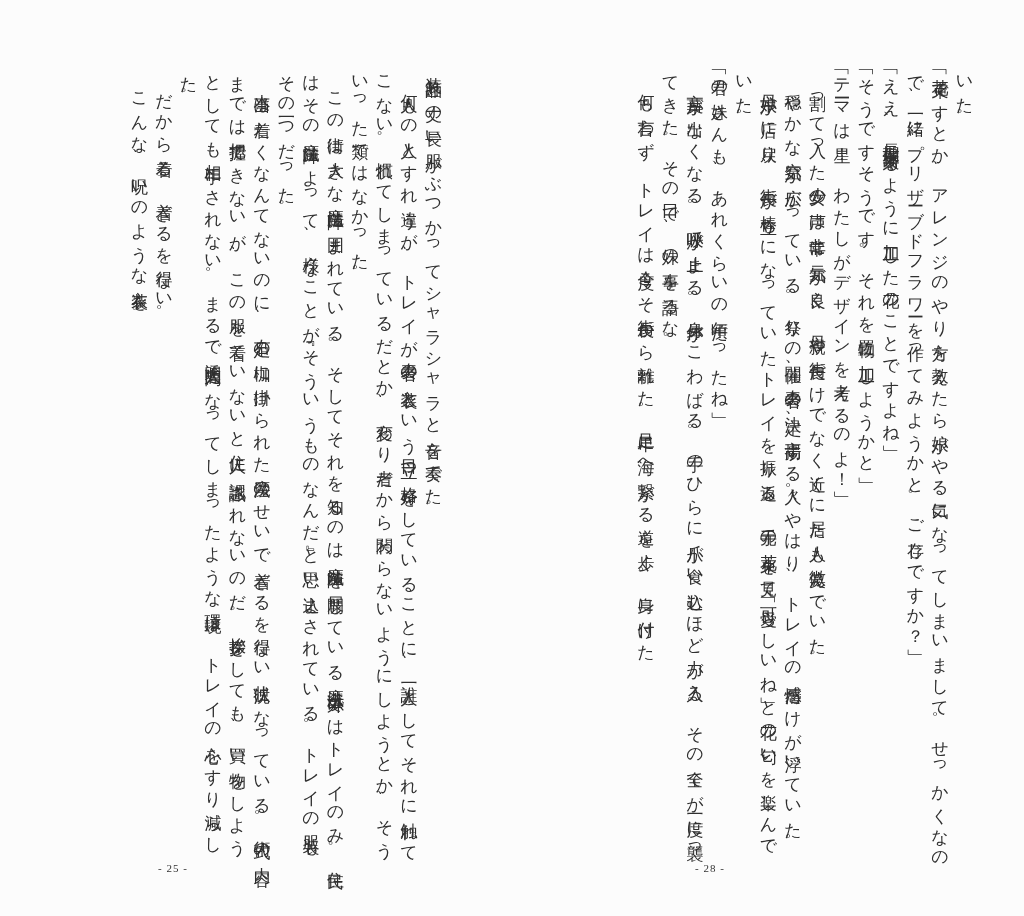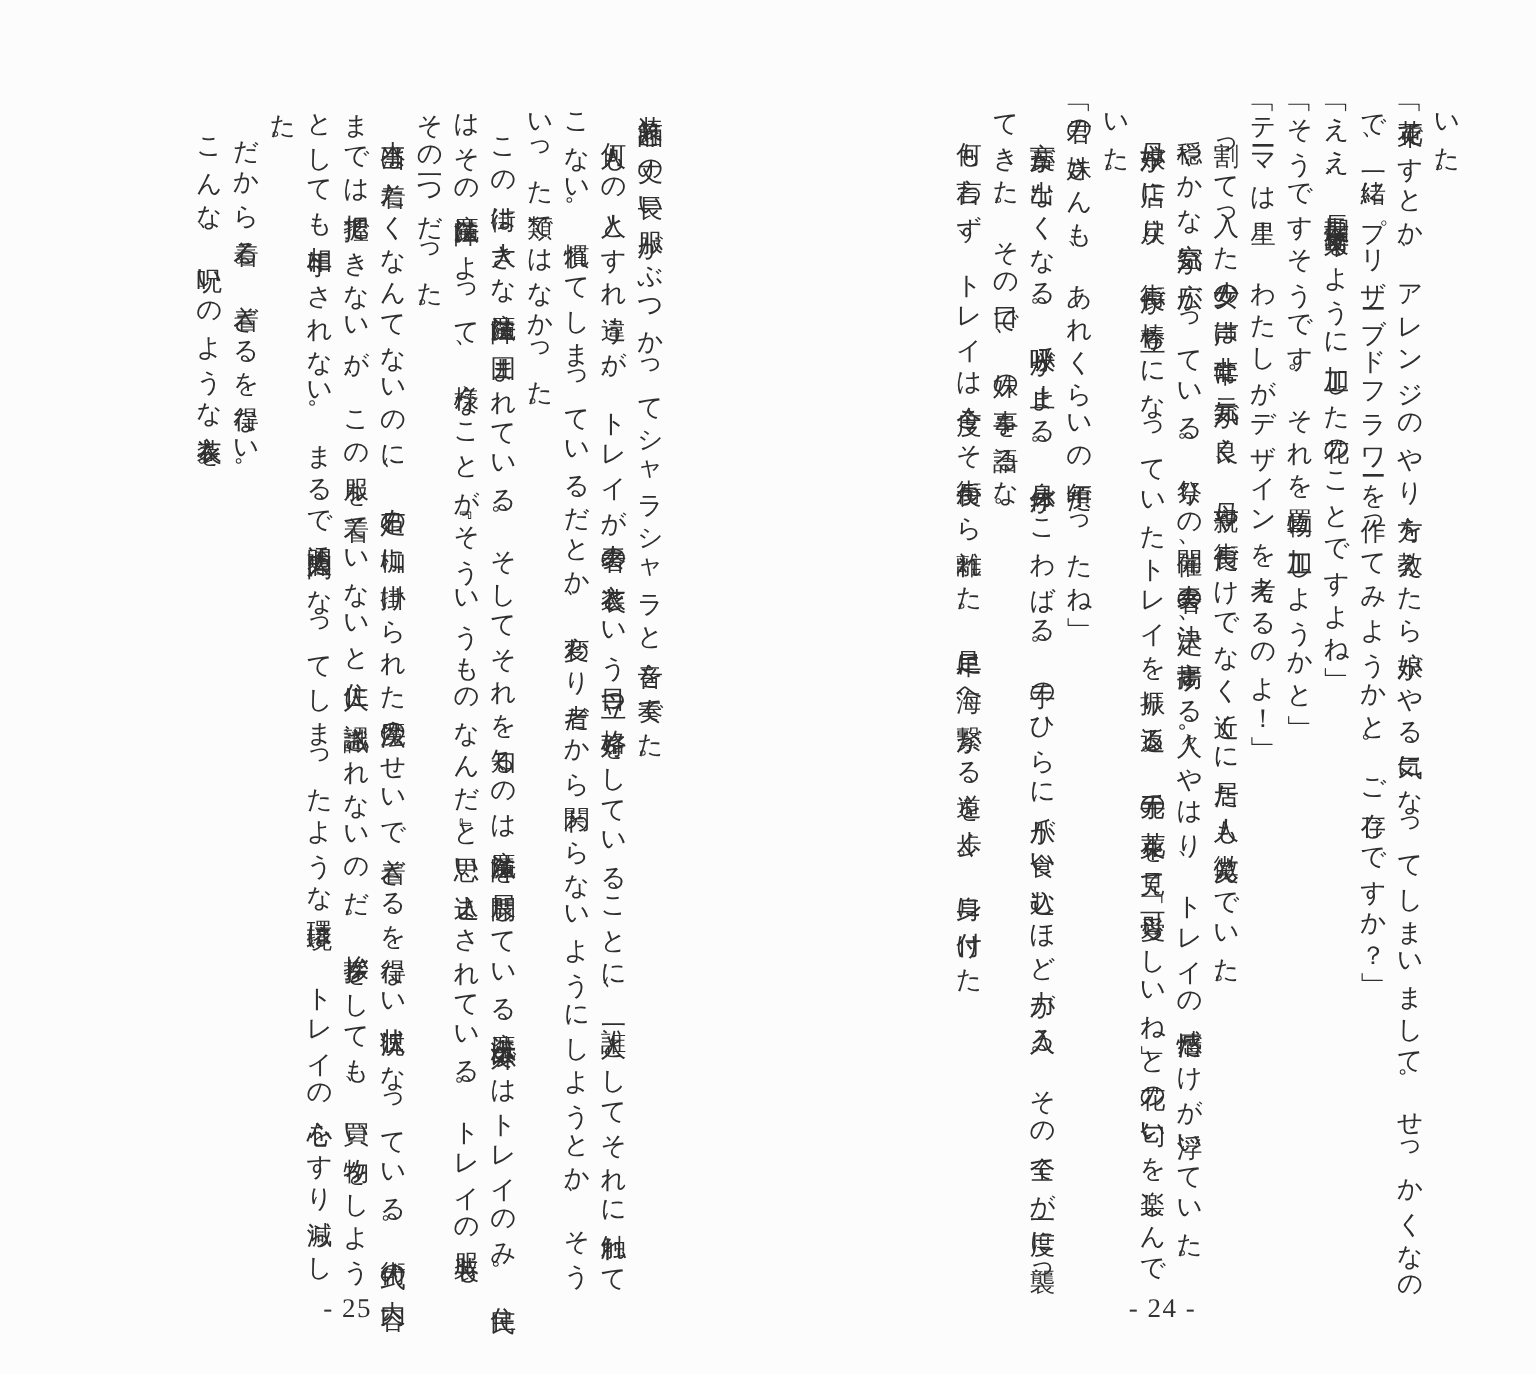--- a/index.html
+++ b/index.html
@@ -32,22 +32,21 @@
   .para {
     margin: 0;
     padding: 0;
     text-indent: 0;
   }
   .para.indent { text-indent: 1em; }
   .page-number {
     position: absolute;
     top: 862px;
     width: 160px;
-    text-align: center;
-    font-size: 18px;
+    font-size: 11px;
     letter-spacing: 1px;
     color: #333333;
     writing-mode: horizontal-tb;
   }
   .page-number-right { left: 695px; }
   .page-number-left  { left: 158px; }
 </style>
 </head>
 <body>
 
@@ -59,21 +58,21 @@
     <p class="para">「ええ、長期保存出来るように加工した花のことですよね」</p>
     <p class="para">「そうですそうです。それを置物に加工しようかと」</p>
     <p class="para">「テーマは星！　わたしがデザインを考えるのよ！」</p>
     <p class="para indent">割って入った少女の声は非常に元気が良く、母親や街長だけでなく近くに居た人も微笑んでいた。</p>
     <p class="para indent">穏やかな空気が広がっている。祭りの開催、奏者の決定、高揚する人々。やはり、トレイの感情だけが浮いていた。</p>
     <p class="para indent">母娘が店に戻り、街長が棒立ちになっていたトレイを振り返る。手元の花束を見て「可愛らしいね」と花の匂いを楽しんでいた。</p>
     <p class="para">「君の妹さんも、あれくらいの年頃だったね」</p>
     <p class="para indent">言葉が出なくなる。呼吸が止まる。身体がこわばる。手のひらに爪が食い込むほど力が入る。その全てが一度に襲ってきた。その口で、妹の事を語るな。</p>
     <p class="para indent">何も言わず、トレイは今度こそ街長から離れた。足早に海へ繋がる道を歩く。身に付けた</p>
   </div>
-  <div class="page-number page-number-right">- 24 -</div>
+  <div class="page-number page-number-right">- 28 -</div>
 
   <div class="page-text page-text-left">
     <p class="para">装飾品と丈の長い服がぶつかってシャラシャラと音を奏でた。</p>
     <p class="para indent">何人もの人とすれ違うが、トレイが奏者の衣装という目立つ格好をしていることに、誰一人としてそれに触れてこない。慣れてしまっているだとか、変わり者だから関わらないようにしようとか、そういった類ではなかった。</p>
     <p class="para indent">この街は大きな魔法陣に囲まれている。そしてそれを知るのは魔法陣を展開している魔法士以外ではトレイのみ。住民はその魔法陣によって、様々なことが『そういうものなんだ』と思い込まされている。トレイの服装もその一つだった。</p>
     <p class="para indent">本当は着たくなんてないのに、右足の枷に掛けられた魔法のせいで着ざるを得ない状況になっている。術式の内容までは把握できないが、この服を着ていないと住人に認識されないのだ。挨拶をしても、買い物をしようとしても相手にされない。まるで透明人間になってしまったような環境は、トレイの心をすり減らした。</p>
     <p class="para indent">だから着る。着ざるを得ない。</p>
     <p class="para indent">こんな、呪いのような衣装を。</p>
   </div>
   <div class="page-number page-number-left">- 25 -</div>

